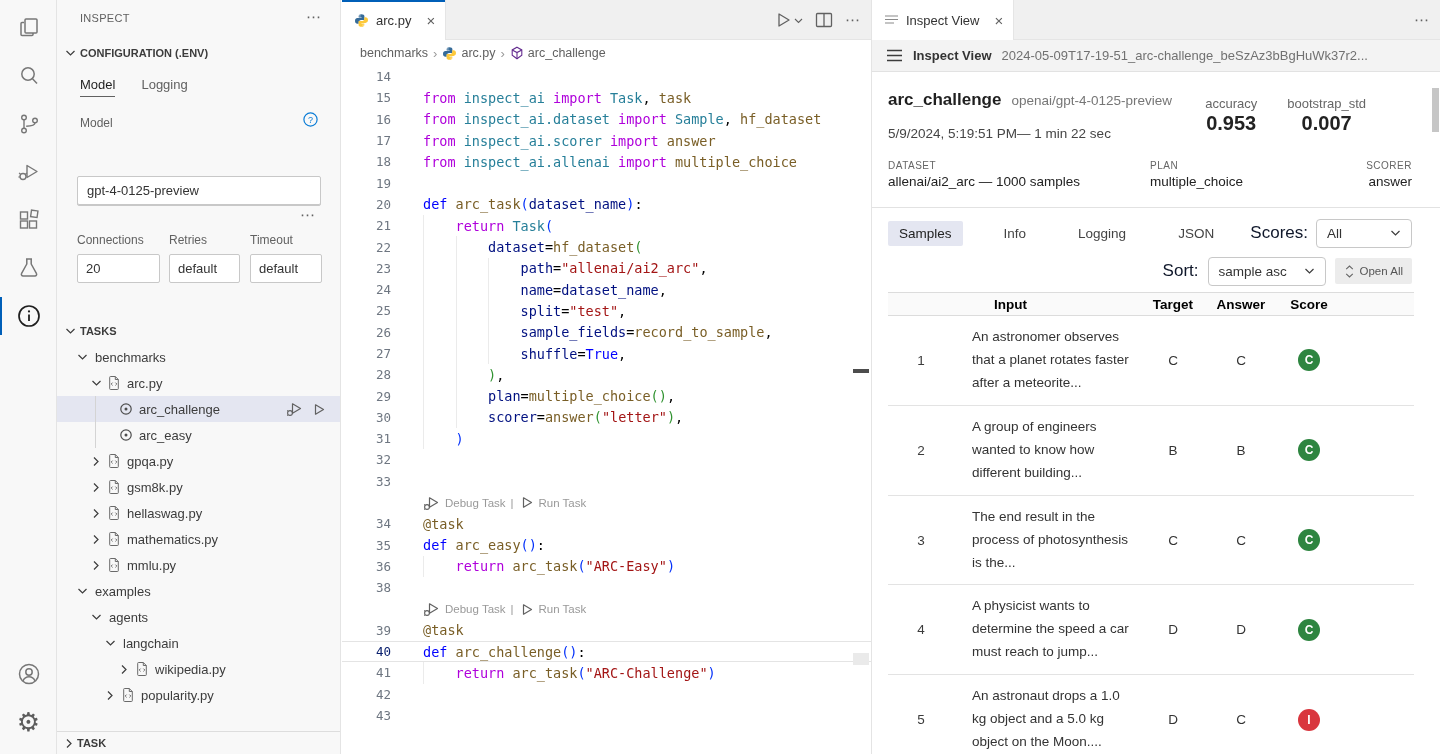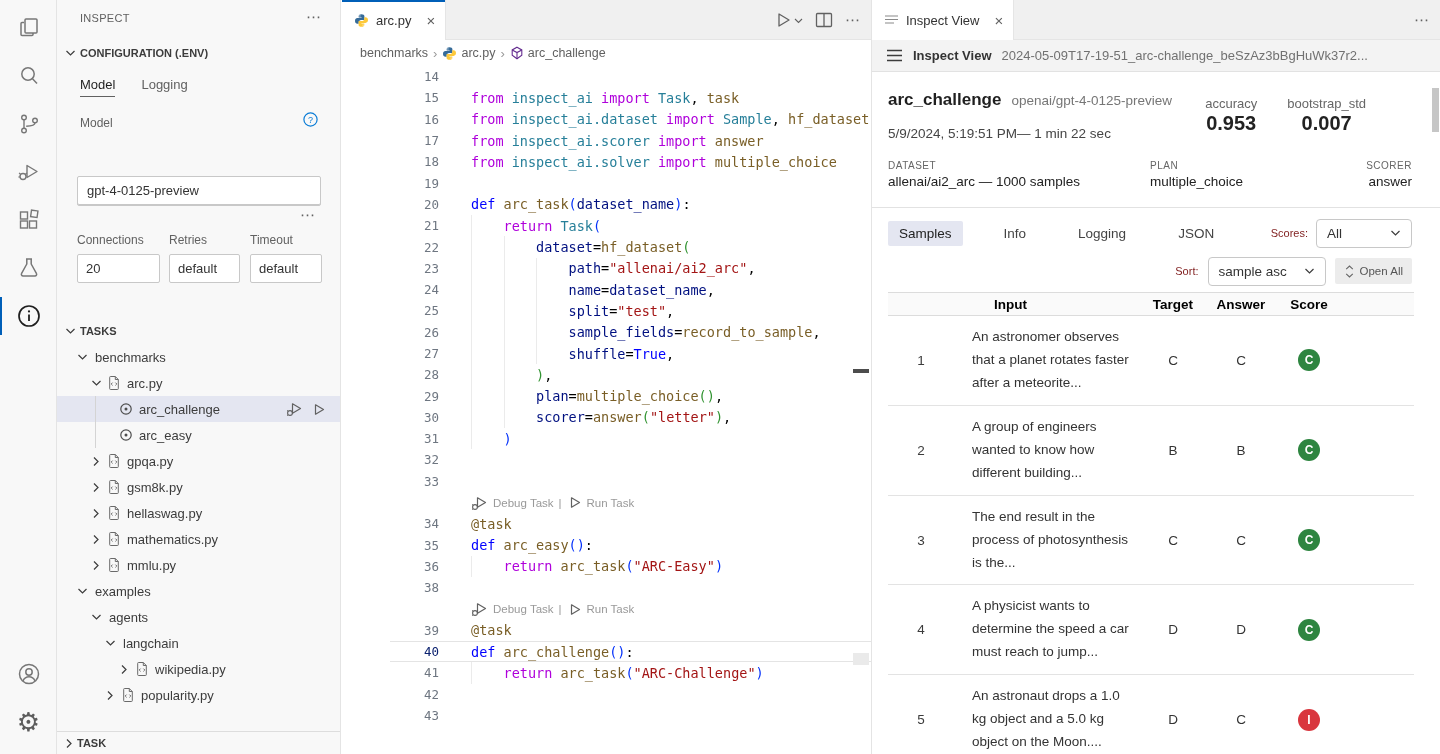--- a/index.html
+++ b/index.html
@@ -53,21 +53,21 @@
   .tab.blue-top::after { content:''; position:absolute; top:0; left:0; right:0; height:2px; background:var(--accent); }
   .tab-label { font-size:13px; color:#333; }
   .tab-close { color:#616161; font-size:15px; margin-left:8px; cursor:pointer; line-height:1; }
   .editor-actions { position:absolute; right:10px; top:0; height:40px; display:flex; align-items:center; gap:12px; }
   .editor-actions > * { cursor:pointer; }
   .breadcrumbs { position:absolute; top:40px; left:0; right:0; height:26px; background:#fff; display:flex; align-items:center; gap:5px; padding-left:18px; font-size:12.5px; color:#616161; }
   .bc-sep { color:#9a9a9a; font-size:13px; }
   .bc-item { display:flex; align-items:center; gap:4px; cursor:pointer; }
 
   .code-area { position:absolute; top:66px; left:0; right:0; bottom:0; background:#fff; overflow:hidden; font-family:"DejaVu Sans Mono", monospace; font-size:13.5px; }
-  .code-line { height:21.3px; display:flex; align-items:center; position:relative;margin-left:48px; }
+  .code-line { height:21.3px; display:flex; align-items:center; position:relative; }
   .code-line.active { border-top:1px solid #e4e4e4; border-bottom:1px solid #e4e4e4; }
   .ln { width:70px; flex:none; text-align:right; padding-right:21px; color:#6e7681; font-size:12.5px; }
   .code-line.active .ln { color:#0b216f; }
   .lc { margin-left:11px; white-space:pre; position:relative; height:100%; display:flex; align-items:center; }
   .iguide { position:absolute; top:0; bottom:0; border-left:1px solid #ebebeb; }
   .lens { font-family:"Liberation Sans",sans-serif; font-size:11.5px; color:#999; display:flex; align-items:center; gap:5px; cursor:pointer; }
   .overview-ruler { position:absolute; top:0; bottom:0; right:2px; width:16px; }
   .ov-cursor { position:absolute; top:303px; left:0; width:16px; height:4px; background:#4d4d4d; }
   .ov-line { position:absolute; top:587px; left:0; width:16px; height:12px; background:#eaeaea; }
 
@@ -91,21 +91,21 @@
   .meta-block .m-value { font-size:13.5px; color:#222; margin-top:3px; }
   .meta-ds { width:262px; }
   .meta-plan { flex:1; }
   .meta-scorer { text-align:right; }
   .hdr-divider { position:absolute; top:135px; left:0; right:0; border-top:1px solid #e2e2e2; }
 
   .wv-tabs { position:absolute; top:146px; left:16px; right:28px; height:30px; display:flex; align-items:center; gap:30px; }
   .wv-tab { font-size:13.5px; color:#444; padding:5px 11px; border-radius:2px; cursor:pointer; }
   .wv-tab.active { background:#e4e6f1; color:#222; }
   .scores-box { position:absolute; right:0; top:0; height:30px; display:flex; align-items:center; gap:8px; }
-  .ctl-label { font-size:11px; color:#7f1d1d; }
+  .ctl-label { font-size:17px; color:#0f172a; }
   .select-ctl { background:#fff; border:1px solid #c8c8c8; border-radius:4px; height:29px; display:inline-flex; align-items:center; gap:10px; padding:0 10px; font-size:13.5px; color:#333; cursor:pointer; }
   .sort-row { position:absolute; top:184px; left:16px; right:28px; height:30px; display:flex; align-items:center; justify-content:flex-end; gap:9px; }
   .open-all-btn { background:#ececec; border-radius:2px; height:26px; display:inline-flex; align-items:center; gap:5px; padding:0 9px; font-size:11.5px; color:#555; cursor:pointer; }
 
   .sample-table { position:absolute; top:220px; left:16px; right:26px; bottom:0; overflow:hidden; }
   .trow { display:grid; grid-template-columns:66px 186px 66px 70px 66px 1fr; align-items:center; border-bottom:1px solid #e3e3e3; }
   .thead { height:24px; background:#fafafa; border-top:1px solid #dcdcdc; border-bottom:1px solid #dcdcdc; font-weight:bold; font-size:13.5px; color:#000000; }
   .th-input { text-align:left; padding-left:40px; }
   .tc { text-align:center; }
   .tbody-row { min-height:88px; font-size:13.5px; color:#333; cursor:pointer; }
@@ -540,21 +540,21 @@
       <div class="code-line">
         <span class="ln">16</span>
         <span class="lc"><span style="color:#af00db">from </span><span style="color:#267f99">inspect_ai.dataset</span><span style="color:#af00db"> import </span><span style="color:#267f99">Sample</span><span style="color:#000000">, </span><span style="color:#795e26">hf_dataset</span></span>
       </div>
       <div class="code-line">
         <span class="ln">17</span>
         <span class="lc"><span style="color:#af00db">from </span><span style="color:#267f99">inspect_ai.scorer</span><span style="color:#af00db"> import </span><span style="color:#795e26">answer</span></span>
       </div>
       <div class="code-line">
         <span class="ln">18</span>
-        <span class="lc"><span style="color:#af00db">from </span><span style="color:#267f99">inspect_ai.solver</span><span style="color:#af00db"> import </span><span style="color:#795e26">multiple_choice</span></span>
+        <span class="lc"><span style="color:#af00db">from </span><span style="color:#267f99">inspect_ai.allenai</span><span style="color:#af00db"> import </span><span style="color:#795e26">multiple_choice</span></span>
       </div>
       <div class="code-line">
         <span class="ln">19</span>
         <span class="lc"></span>
       </div>
       <div class="code-line">
         <span class="ln">20</span>
         <span class="lc"><span style="color:#0000ff">def </span><span style="color:#795e26">arc_task</span><span style="color:#0431fa">(</span><span style="color:#001080">dataset_name</span><span style="color:#0431fa">)</span><span style="color:#000000">:</span></span>
       </div>
       <div class="code-line">

